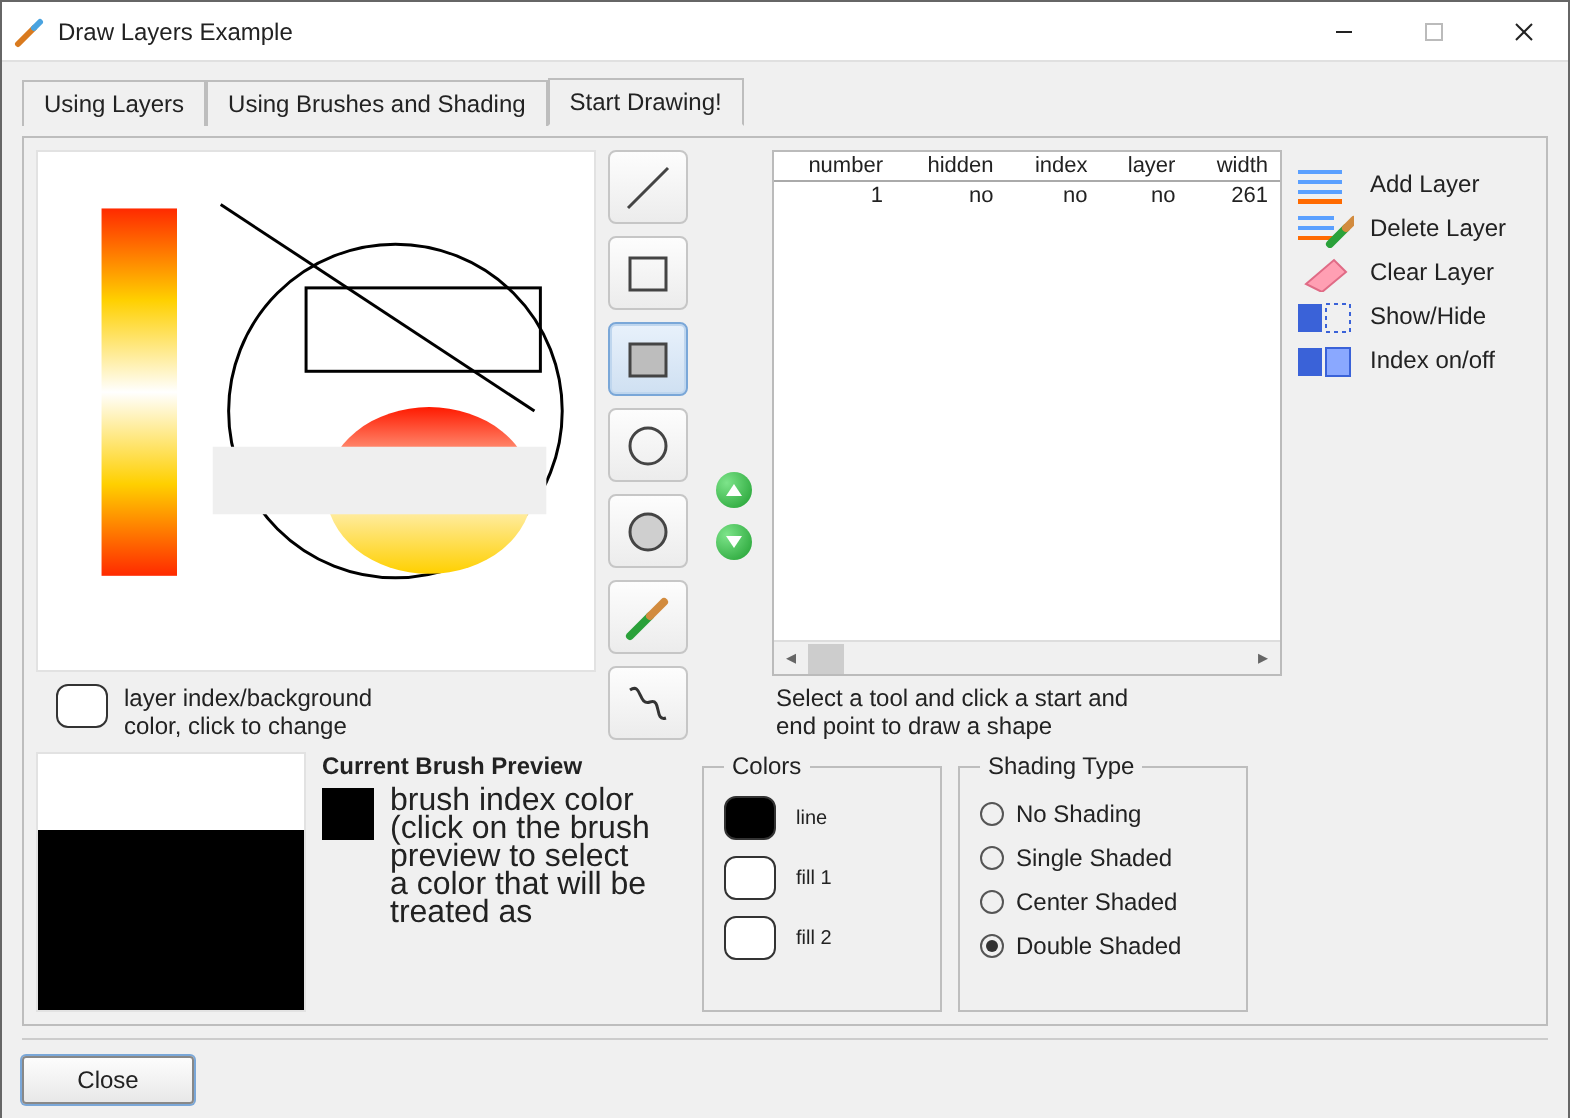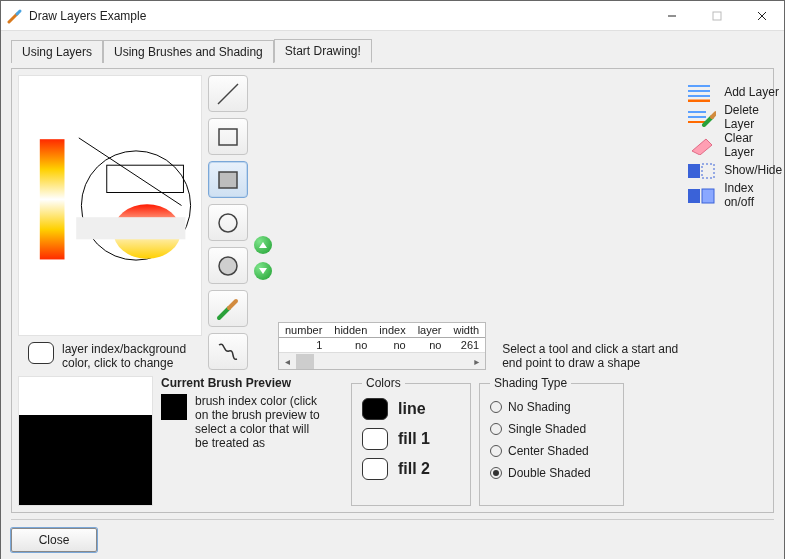--- a/index.html
+++ b/index.html
@@ -28,21 +28,21 @@
   .layer-note .txt { width: 140px; line-height: 14px; }
 
   .tools-col { width: 44px; display: flex; flex-direction: column; gap: 6px; }
   .toolbtn { width: 40px; height: 38px; border: 1px solid #c6c6c6; background: linear-gradient(#fdfdfd,#ececec); border-radius: 4px; display: flex; align-items: center; justify-content: center; }
   .toolbtn.sel { border: 1px solid #7aa7d8; background: linear-gradient(#e8f1fb,#cfe0f2); box-shadow: inset 0 0 0 1px #bfd6ee; }
   .toolbtn svg { width: 26px; height: 26px; }
 
   .arrows-col { width: 26px; display: flex; flex-direction: column; align-items: center; justify-content: center; gap: 8px; padding-top: 70px; }
   .circlebtn { width: 18px; height: 18px; border-radius: 50%; background: radial-gradient(circle at 30% 30%, #7de48a, #1e9e2f); display: flex; align-items: center; justify-content: center; color: #fff; font-size: 10px; }
 
-  .layers-col { flex: 1; display: flex; flex-direction: row; gap: 14px; align-items: flex-end; }
+  .layers-col { flex: 1; display: flex; flex-direction: column; gap: 4px; }
   .layer-table-wrap { flex: 1; border: 1px solid #bbb; background: #fff; display: flex; flex-direction: column; }
   .layer-table-wrap table { width: 100%; border-collapse: collapse; font-size: 11px; }
   .layer-table-wrap th { font-weight: 400; text-align: right; padding: 1px 6px; border-bottom: 1px solid #aaa; background: #fff; }
   .layer-table-wrap td { text-align: right; padding: 1px 6px; }
   .table-fill { flex: 1; }
   .hscroll { height: 17px; background: #f0f0f0; border-top: 1px solid #ddd; position: relative; display: flex; align-items: center; }
   .hscroll .arrow { width: 17px; height: 17px; display: flex; align-items: center; justify-content: center; color: #666; font-size: 10px; }
   .hscroll .track { flex: 1; position: relative; height: 17px; }
   .hscroll .thumb { position: absolute; left: 0; top: 1px; bottom: 1px; width: 18px; background: #cdcdcd; }
 
@@ -53,31 +53,31 @@
   .side-item .ico { width: 30px; height: 22px; display: flex; align-items: center; justify-content: center; }
 
   .lower { display: flex; gap: 8px; height: 130px; }
   .preview-box { width: 325px; display: flex; gap: 8px; }
   .preview-canvas { width: 135px; border: 1px solid #e2e2e2; background: #fff; position: relative; }
   .preview-canvas .black { position: absolute; left: 0; top: 38px; right: 0; bottom: 0; background: #000; }
   .preview-right { flex: 1; display: flex; flex-direction: column; gap: 4px; }
   .preview-right .bold { font-weight: bold; font-size: 12px; }
   .preview-right .row { display: flex; gap: 8px; }
   .preview-right .swatch { width: 26px; height: 26px; background: #000; flex-shrink: 0; }
-  .preview-right .desc { font-size: 12px; line-height: 14px; width: 130px; }
+  .preview-right .desc { font-size: 16px; line-height: 14px; width: 130px; }
 
   fieldset { border: 1px solid #bdbdbd; border-radius: 0; padding: 8px 10px 6px 10px; margin: 0; }
   legend { font-size: 12px; padding: 0 4px; }
 
   .colors-box { width: 120px; }
   .color-row { display: flex; align-items: center; gap: 10px; margin-bottom: 8px; }
   .color-sw { width: 26px; height: 22px; border: 1.5px solid #333; border-radius: 6px; }
   .color-sw.black { background: #000; }
   .color-sw.white { background: #fff; }
-  .color-row span { font-size: 16px; font-weight: bold; }
+  .color-row span { font-size: 10px; }
 
   .radio-box { display: flex; flex-direction: column; gap: 8px; padding-top: 2px; }
   .radio-row { display: flex; align-items: center; gap: 6px; font-size: 12px; }
   .radio { width: 12px; height: 12px; border: 1px solid #555; border-radius: 50%; display: inline-flex; align-items: center; justify-content: center; }
   .radio.sel::after { content: ""; width: 6px; height: 6px; background: #333; border-radius: 50%; }
   .shading-type-box { width: 145px; }
   .shading-box { width: 112px; }
 
   .footer { border-top: 1px solid #ccc; height: 40px; display: flex; align-items: center; padding-right: 14px; background: #f0f0f0; }
   .close-btn { min-width: 86px; height: 24px; border: 1px solid #888; background: linear-gradient(#fdfdfd,#e8e8e8); border-radius: 2px; font-size: 12px; display: flex; align-items: center; justify-content: center; box-shadow: 0 0 0 1px #7aa7d8; }

